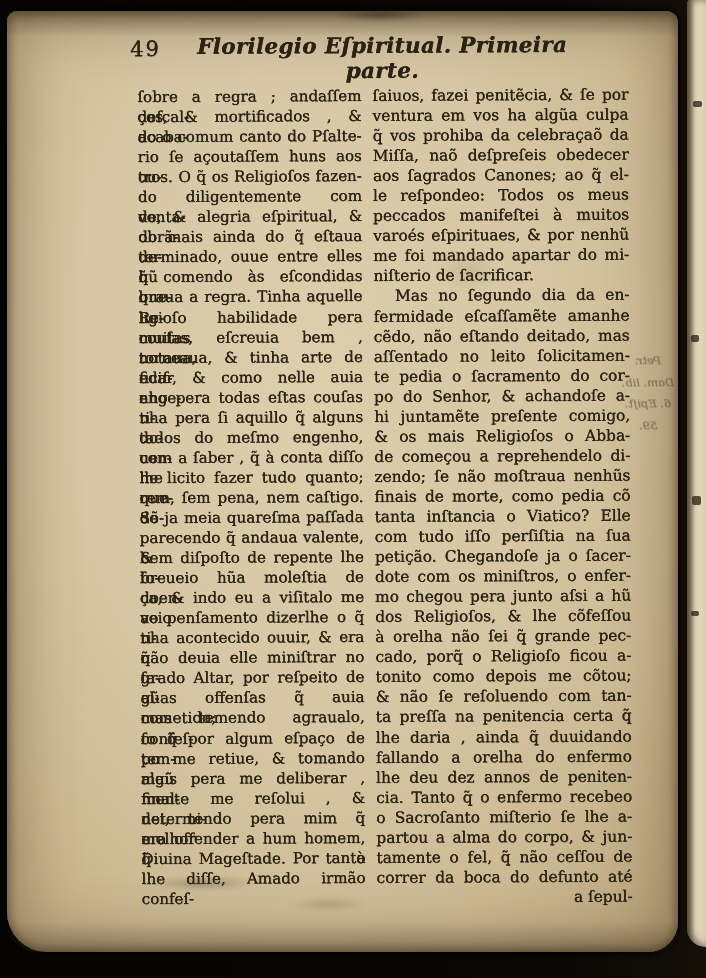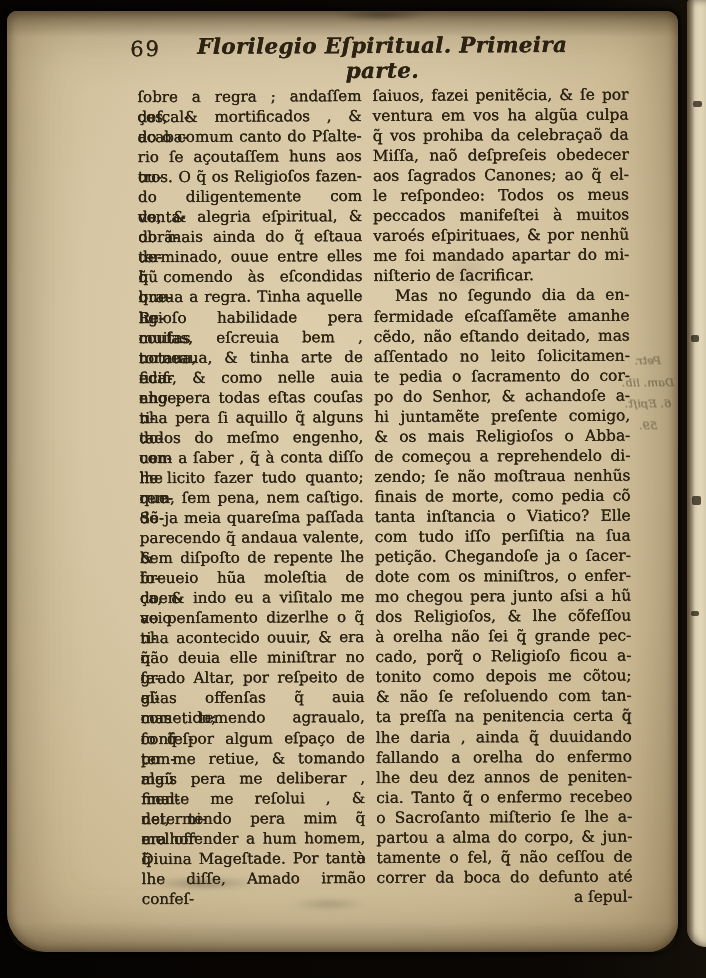--- a/index.html
+++ b/index.html
@@ -60,21 +60,21 @@
 
   <div class="sliver"></div>
 
   <div class="mark" style="left:693px;top:101px;width:9px;height:6px;"></div>
   <div class="mark" style="left:691px;top:335px;width:8px;height:7px;"></div>
   <div class="mark" style="left:692px;top:496px;width:9px;height:9px;"></div>
   <div class="mark" style="left:691px;top:611px;width:8px;height:5px;"></div>
 
   <div class="content ink">
 
-    <div class="pagenum">69</div>
+    <div class="pagenum">49</div>
 
     <div class="runtitle">Florilegio Eſpiritual. Primeira parte.</div>
 
     <div class="col col-left" id="col-left">
         <div class="tline">ſobre a regra ; andaſſem deſcal-</div>
         <div class="tline">ços, &amp; mortificados , &amp; acaba-</div>
         <div class="tline">do o comum canto do Pſalte-</div>
         <div class="tline">rio ſe açoutaſſem huns aos ou-</div>
         <div class="tline">tros. O q̃ os Religioſos fazen-</div>
         <div class="tline">do diligentemente com vonta-</div>

